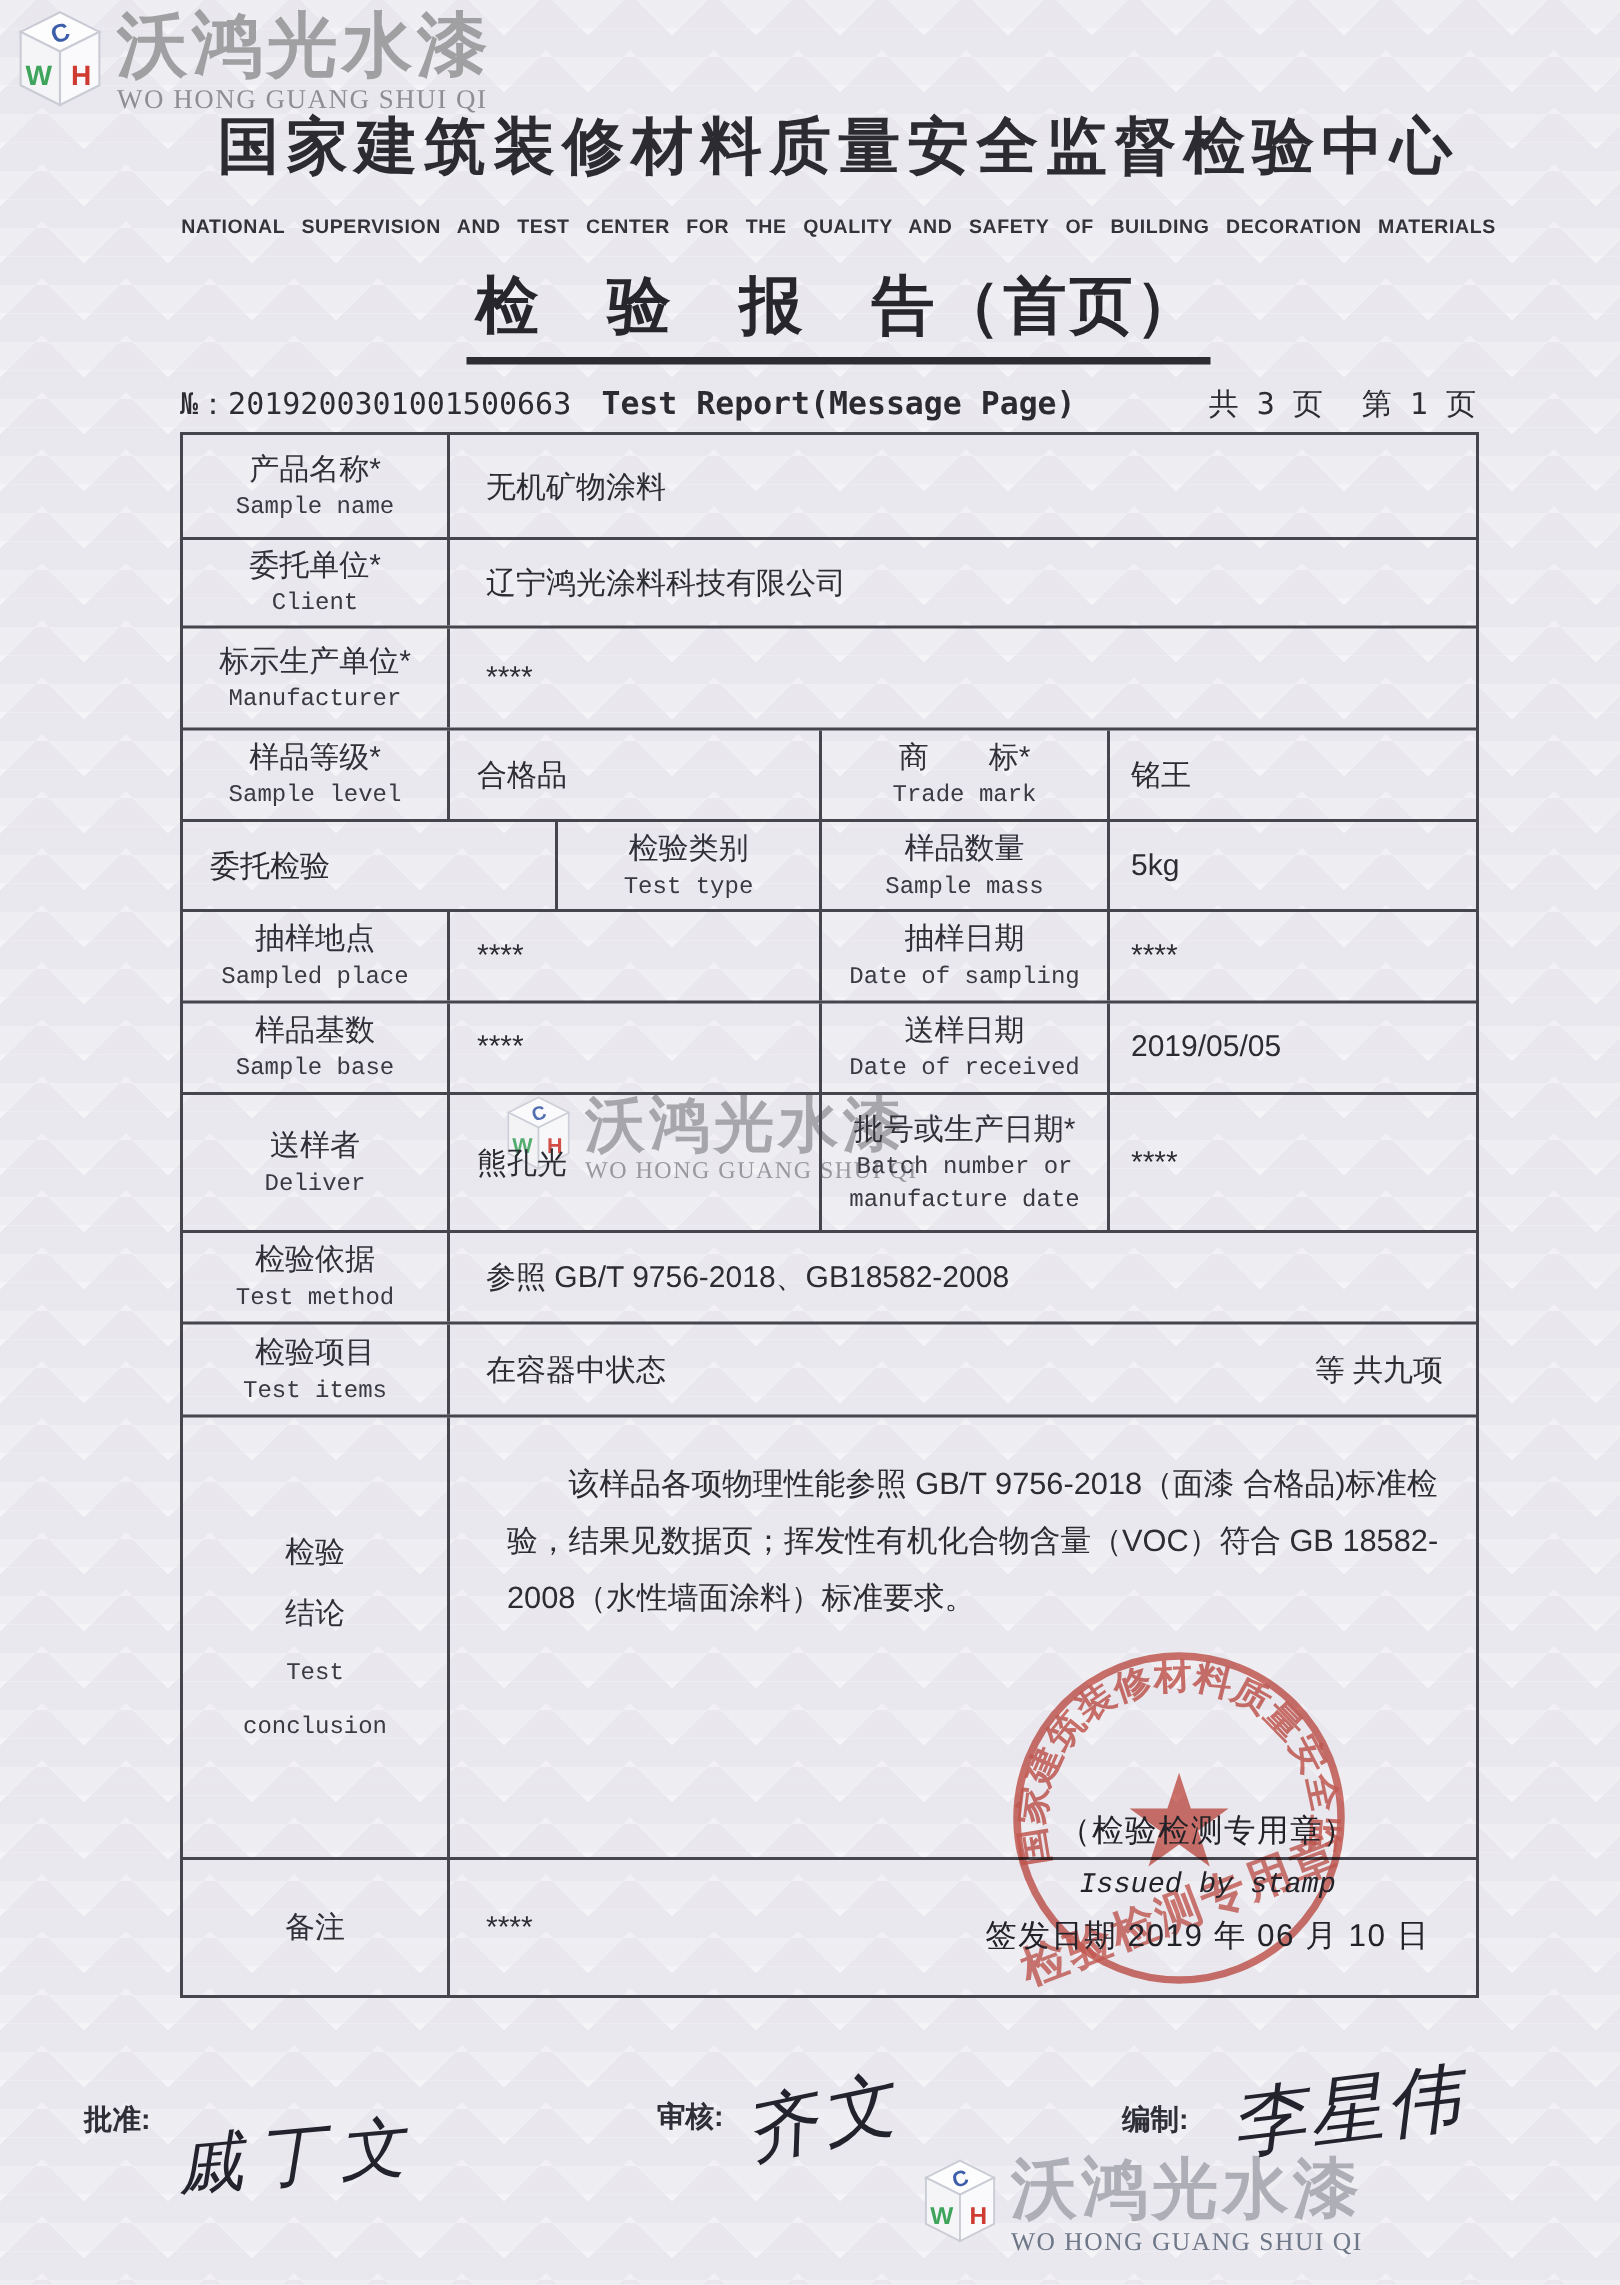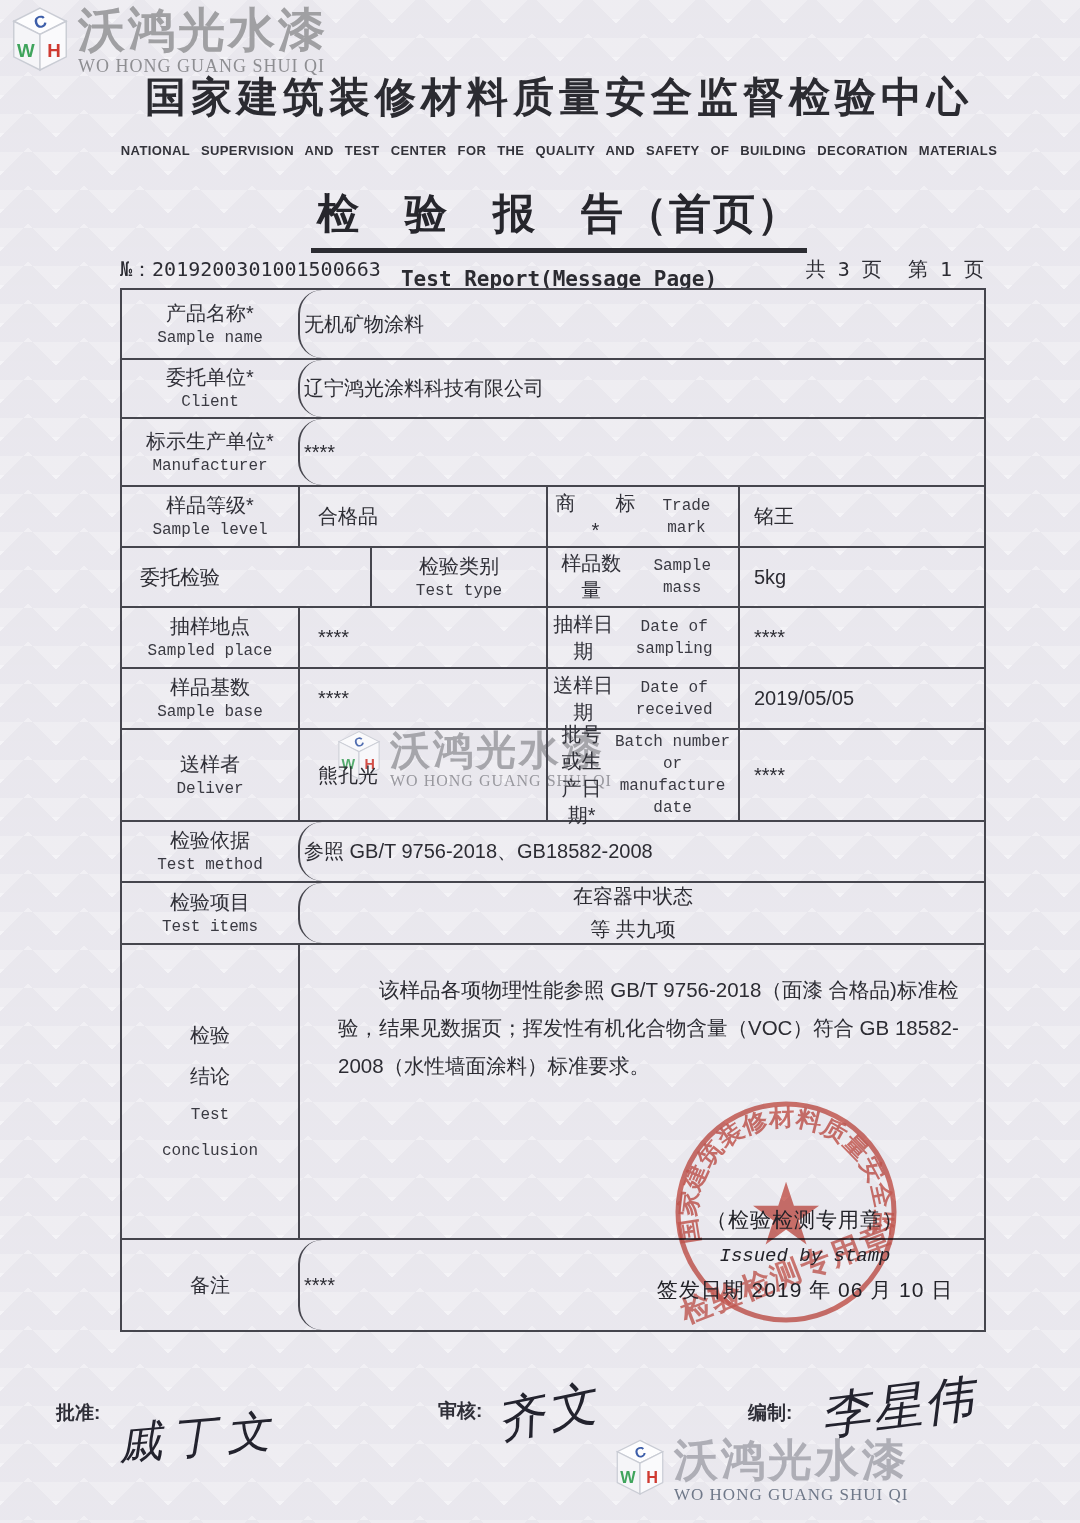--- a/index.html
+++ b/index.html
@@ -38,44 +38,44 @@
 
   .brand-bottom{ left:614px; top:1438px; }
   .brand-bottom .cube{ width:52px; height:60px; }
   .brand-bottom .cn{ font-size:44px; color:#aeaeb6; }
   .brand-bottom .en{ font-size:17px; color:#6f7889; margin-top:2px; }
 
   
   .header{ position:absolute; left:0; top:0; width:1080px; text-align:center; padding-left:38px; }
   .title-cn{ margin-top:70px; font-size:41px; font-weight:600; letter-spacing:5px; color:#2b2b31; }
   .title-en{ margin-top:18px; font-size:13px; font-weight:bold; letter-spacing:.4px; word-spacing:7px; color:#33333a; }
-  .report-title{ display:inline-block; margin-top:28px; font-size:42px; font-weight:bold; letter-spacing:2px;
+  .report-title{ display:inline-block; margin-top:18px; font-size:42px; font-weight:bold; letter-spacing:2px;
                  color:#26262c; border-bottom:5px solid #2c2c32; padding:0 6px 6px 6px; }
   .report-sub{ margin-top:14px; font-size:21px; font-weight:600; font-family:"DejaVu Sans Mono","Liberation Mono",monospace; color:#2b2b31; }
 
   
   .no-line{ position:absolute; left:120px; right:96px; top:256px; display:flex; justify-content:space-between;
             font-family:"DejaVu Sans Mono","Liberation Mono",monospace; font-size:20px; color:#2c2c33; }
   .no-right span{ margin-left:26px; }
 
   
   .rtable{ position:absolute; left:120px; top:288px; width:866px; border:2px solid #45454d; z-index:2; }
   .rrow{ display:flex; border-top:2px solid #45454d; }
   .rrow:first-child{ border-top:none; }
   .cell{ border-left:2px solid #45454d; display:flex; }
   .cell:first-child{ border-left:none; }
   .c-label{ width:176px; flex-direction:column; align-items:center; justify-content:center; text-align:center; padding:2px; }
   .c-v1{ width:248px; align-items:center; padding-left:18px; }
-  .c-l2{ width:192px; flex-direction:row; align-items:center; justify-content:center; text-align:center; padding:2px 4px; }
+  .c-l2{ width:192px; flex-direction:column; align-items:center; justify-content:center; text-align:center; padding:2px 4px; }
   .c-v2{ flex:1; align-items:center; padding-left:14px; }
-  .c-wide{ flex:1; align-items:center; padding-left:4px;border-radius:24px; }
+  .c-wide{ flex:1; align-items:center; padding-left:24px; }
   .lab-cn{ font-size:20px; color:#303038; line-height:27px; }
   .lab-en{ font-size:16px; color:#3a3a42; line-height:22px; font-family:"Liberation Mono","DejaVu Sans Mono",monospace; }
   .val{ font-size:20px; color:#2c2c33; }
-  .val-split{ justify-content:space-between; padding-right:22px;flex-direction:column; }
+  .val-split{ justify-content:space-between; padding-right:22px; }
 
   .c-conc-label{ width:176px; flex-direction:column; align-items:center; justify-content:center; gap:14px; }
   .c-conc-body{ flex:1; position:relative; display:block; }
   .conc-text{ padding:26px 8px 0 38px; text-indent:2em; font-size:20.5px; line-height:38px; color:#2c2c33; text-align:left; }
 
   
   .stamp{ position:absolute; left:648px; top:1072px; width:280px; height:280px; z-index:3;
           mix-blend-mode:multiply; opacity:.88; pointer-events:none; }
   .stamp-overlay{ position:absolute; left:640px; top:1206px; width:330px; z-index:4; text-align:center; color:#222228; }
   .so-cn{ font-size:21px; letter-spacing:1px; }

